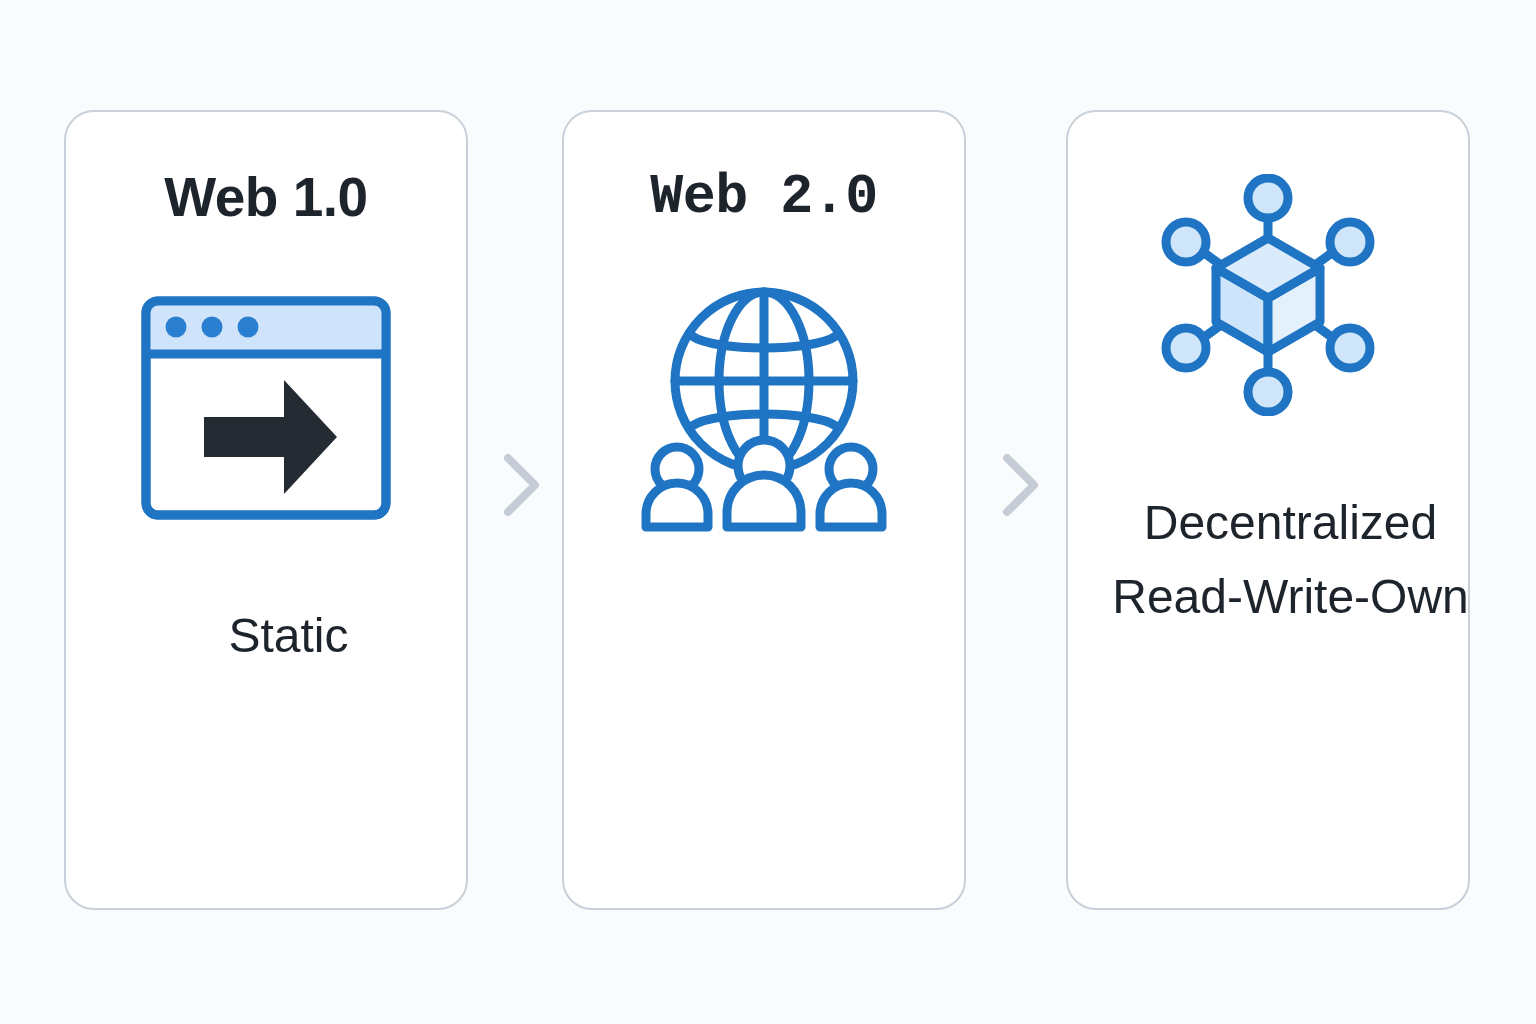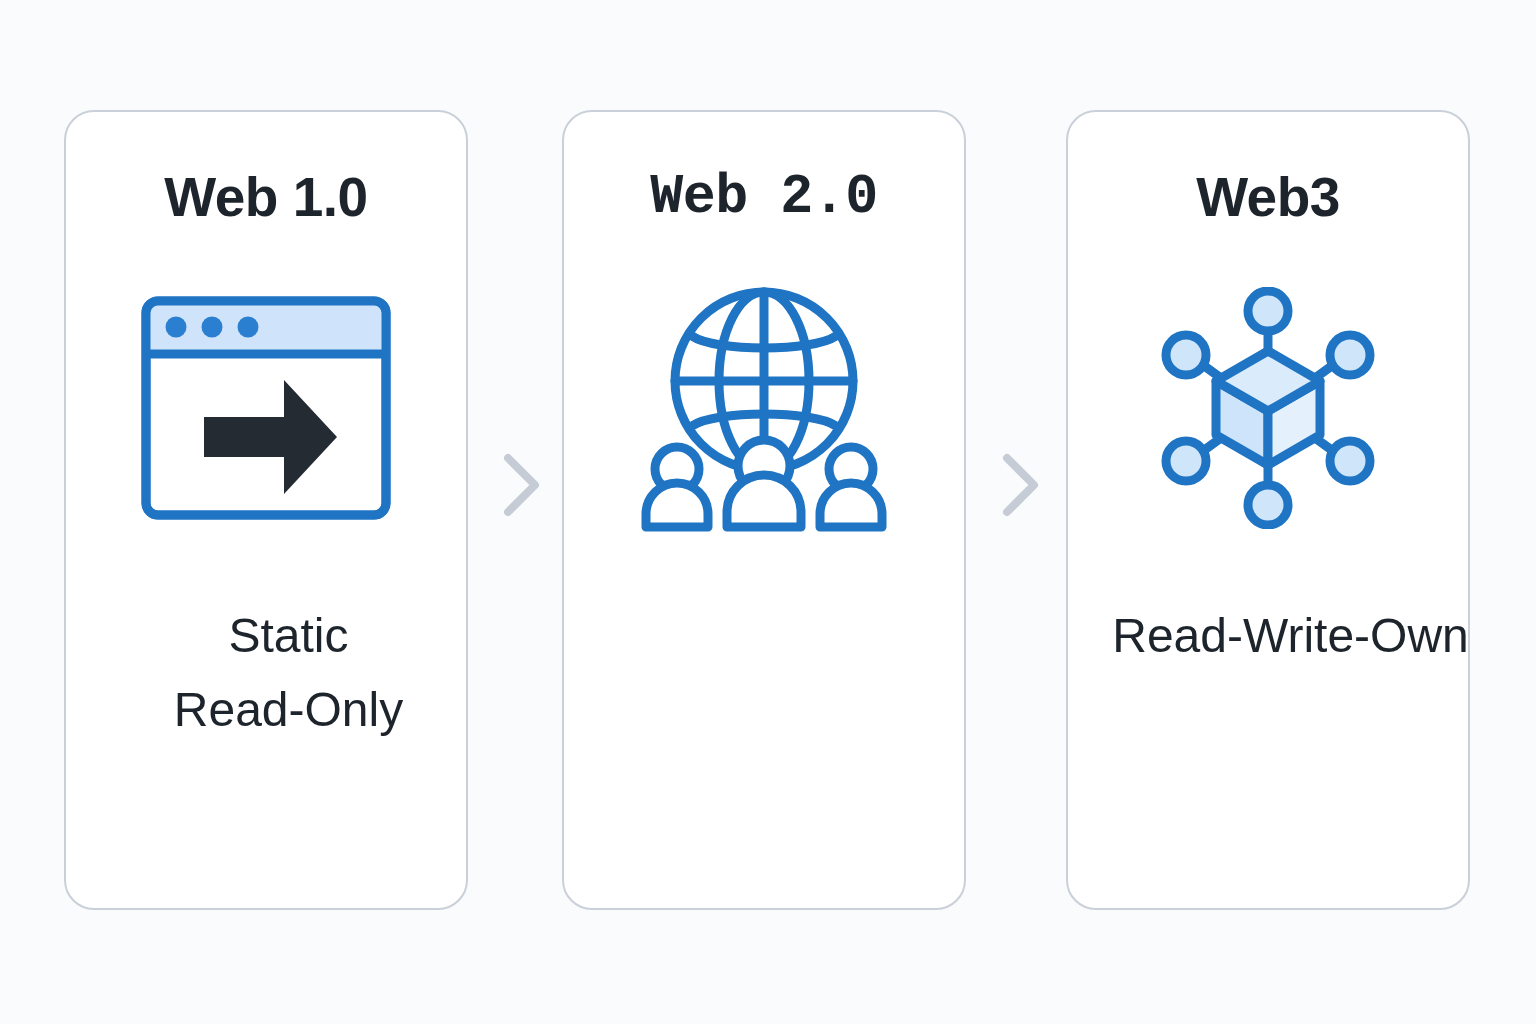--- a/index.html
+++ b/index.html
@@ -107,21 +107,20 @@
           <circle cx="35" cy="31" r="10.5" fill="#2b7fd0"></circle>
           <circle cx="71" cy="31" r="10.5" fill="#2b7fd0"></circle>
           <circle cx="107" cy="31" r="10.5" fill="#2b7fd0"></circle>
 
           <path d="M63,121 L143,121 L143,84 L196,141 L143,198 L143,161 L63,161 Z" fill="#252b33"></path>
         </svg>
       </div>
 
       <div class="card-caption">
         <span class="line">Static</span>
-        <span class="line">Read-Only</span>
       </div>
     </div>
   </div>
 
   <div class="card card-2">
     <div class="card-inner">
       <div class="card-title">Web 2.0</div>
 
       <div class="icon-wrap">
         <svg width="254" height="248" viewBox="0 0 254 248">
@@ -151,21 +150,20 @@
             <path d="M183,243 L183,230 A31,31 0 0 1 245,230 L245,243 Z"></path>
           </g>
         </svg>
       </div>
 
     </div>
   </div>
 
   <div class="card card-3">
     <div class="card-inner">
-      <div class="card-title">Web3</div>
 
       <div class="icon-wrap">
         <svg width="236" height="242" viewBox="0 0 236 242">
 
           <g stroke="#1f74c4" stroke-width="9" stroke-linecap="round">
             <line x1="118" y1="42" x2="118" y2="78"></line>
             <line x1="118" y1="164" x2="118" y2="200"></line>
             <line x1="53" y1="78" x2="75" y2="94"></line>
             <line x1="183" y1="78" x2="161" y2="94"></line>
             <line x1="53" y1="164" x2="75" y2="148"></line>
@@ -183,20 +181,21 @@
             <circle cx="118" cy="218" r="20"></circle>
             <circle cx="36" cy="68" r="20"></circle>
             <circle cx="200" cy="68" r="20"></circle>
             <circle cx="36" cy="174" r="20"></circle>
             <circle cx="200" cy="174" r="20"></circle>
           </g>
         </svg>
       </div>
 
       <div class="card-caption">
+        <span class="line">Decentralized</span>
         <span class="line">Read-Write-Own</span>
       </div>
     </div>
   </div>
 
   <div class="chevron chevron-1">
     <svg width="46" height="66" viewBox="0 0 46 66">
       <polyline points="10,6 37,33 10,60" fill="none" stroke="#c5ccd6" stroke-width="8" stroke-linecap="round" stroke-linejoin="round"></polyline>
     </svg>
   </div>

